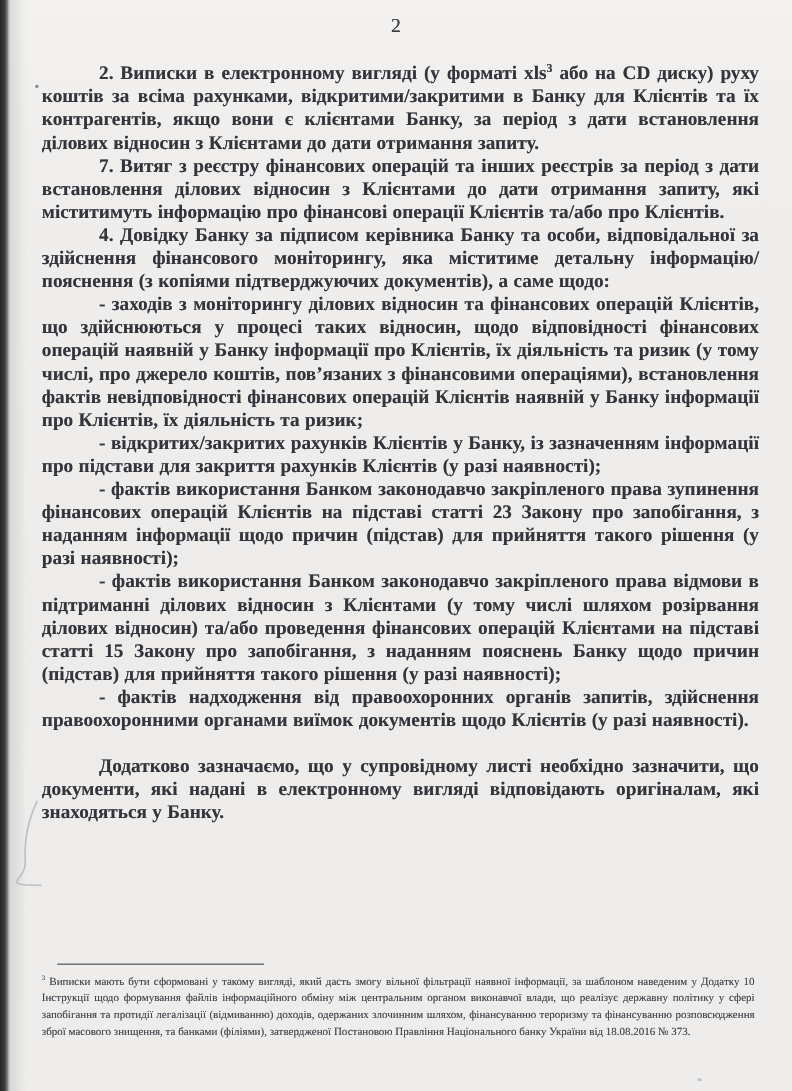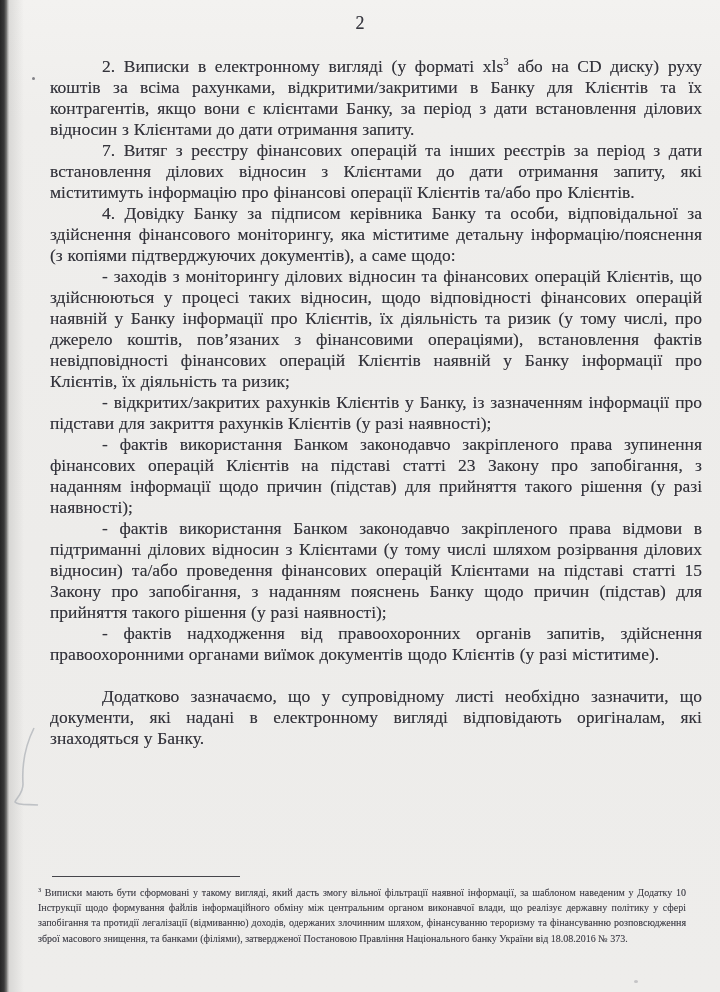--- a/index.html
+++ b/index.html
@@ -23,26 +23,27 @@
     position:absolute;left:8px;top:0;height:100%;width:16px;
     background:linear-gradient(90deg,rgba(120,120,118,0.20),rgba(120,120,118,0));
   }
   .page-num{
     position:absolute;top:13px;left:0;width:100%;
     text-align:center;
     font-size:18px;color:#3a3a42;
     text-shadow:0 0 0.6px rgba(58,58,66,0.55);
   }
   .content{
-    position:absolute;left:50px;top:56px;width:652px;
+    position:absolute;left:38px;top:56px;width:652px;
     font-size:17.5px;line-height:21px;
     color:#34343c;
     text-align:justify;
     text-shadow:0 0 0.6px rgba(52,52,60,0.5);
     word-spacing:0.5px;
+    font-weight:bold;
   }
   .content p{margin:0;text-indent:52px;}
   .content p.closing{margin-top:21px;}
   sup{font-size:0.62em;line-height:0;vertical-align:super;}
   .footnote-rule{
     position:absolute;left:52px;top:876px;width:188px;height:0;
     border-top:1.7px solid #45454b;
   }
   .footnote{
     position:absolute;left:38px;top:885px;width:648px;
@@ -73,21 +74,21 @@
   <div class="page-num">2</div>
 
   <div class="content">
     <p><span>2. Виписки в електронному вигляді (у форматі xls</span><sup>3</sup><span> або на CD диску) руху коштів за всіма рахунками, відкритими/закритими в Банку для Клієнтів та їх контрагентів, якщо вони є клієнтами Банку, за період з дати встановлення ділових відносин з Клієнтами до дати отримання запиту.</span></p>
     <p>7. Витяг з реєстру фінансових операцій та інших реєстрів за період з дати встановлення ділових відносин з Клієнтами до дати отримання запиту, які міститимуть інформацію про фінансові операції Клієнтів та/або про Клієнтів.</p>
     <p>4. Довідку Банку за підписом керівника Банку та особи, відповідальної за здійснення фінансового моніторингу, яка міститиме детальну інформацію/пояснення (з копіями підтверджуючих документів), а саме щодо:</p>
     <p>- заходів з моніторингу ділових відносин та фінансових операцій Клієнтів, що здійснюються у процесі таких відносин, щодо відповідності фінансових операцій наявній у Банку інформації про Клієнтів, їх діяльність та ризик (у тому числі, про джерело коштів, пов’язаних з фінансовими операціями), встановлення фактів невідповідності фінансових операцій Клієнтів наявній у Банку інформації про Клієнтів, їх діяльність та ризик;</p>
     <p>- відкритих/закритих рахунків Клієнтів у Банку, із зазначенням інформації про підстави для закриття рахунків Клієнтів (у разі наявності);</p>
     <p>- фактів використання Банком законодавчо закріпленого права зупинення фінансових операцій Клієнтів на підставі статті 23 Закону про запобігання, з наданням інформації щодо причин (підстав) для прийняття такого рішення (у разі наявності);</p>
     <p>- фактів використання Банком законодавчо закріпленого права відмови в підтриманні ділових відносин з Клієнтами (у тому числі шляхом розірвання ділових відносин) та/або проведення фінансових операцій Клієнтами на підставі статті 15 Закону про запобігання, з наданням пояснень Банку щодо причин (підстав) для прийняття такого рішення (у разі наявності);</p>
-    <p>- фактів надходження від правоохоронних органів запитів, здійснення правоохоронними органами виїмок документів щодо Клієнтів (у разі міститиме).</p>
+    <p>- фактів надходження від правоохоронних органів запитів, здійснення правоохоронними органами виїмок документів щодо Клієнтів (у разі наявності).</p>
     <p class="closing">Додатково зазначаємо, що у супровідному листі необхідно зазначити, що документи, які надані в електронному вигляді відповідають оригіналам, які знаходяться у Банку.</p>
   </div>
 
   <div class="footnote-rule"></div>
   <div class="footnote"><sup>3</sup><span> Виписки мають бути сформовані у такому вигляді, який дасть змогу вільної фільтрації наявної інформації, за шаблоном наведеним у Додатку 10 Інструкції щодо формування файлів інформаційного обміну між центральним органом виконавчої влади, що реалізує державну політику у сфері запобігання та протидії легалізації (відмиванню) доходів, одержаних злочинним шляхом, фінансуванню тероризму та фінансуванню розповсюдження зброї масового знищення, та банками (філіями), затвердженої Постановою Правління Національного банку України від 18.08.2016 № 373.</span></div>
 
   <svg class="artifact-curve" viewBox="0 0 40 90" xmlns="http://www.w3.org/2000/svg">
     <path d="M24,2 C14,22 12,42 13,58 C13,68 6,72 5,76 C8,80 20,78 28,79" fill="none" stroke="#b3b6bb" stroke-width="1.6" opacity="0.8"></path>
   </svg>
   <div class="artifact-dot"></div>

